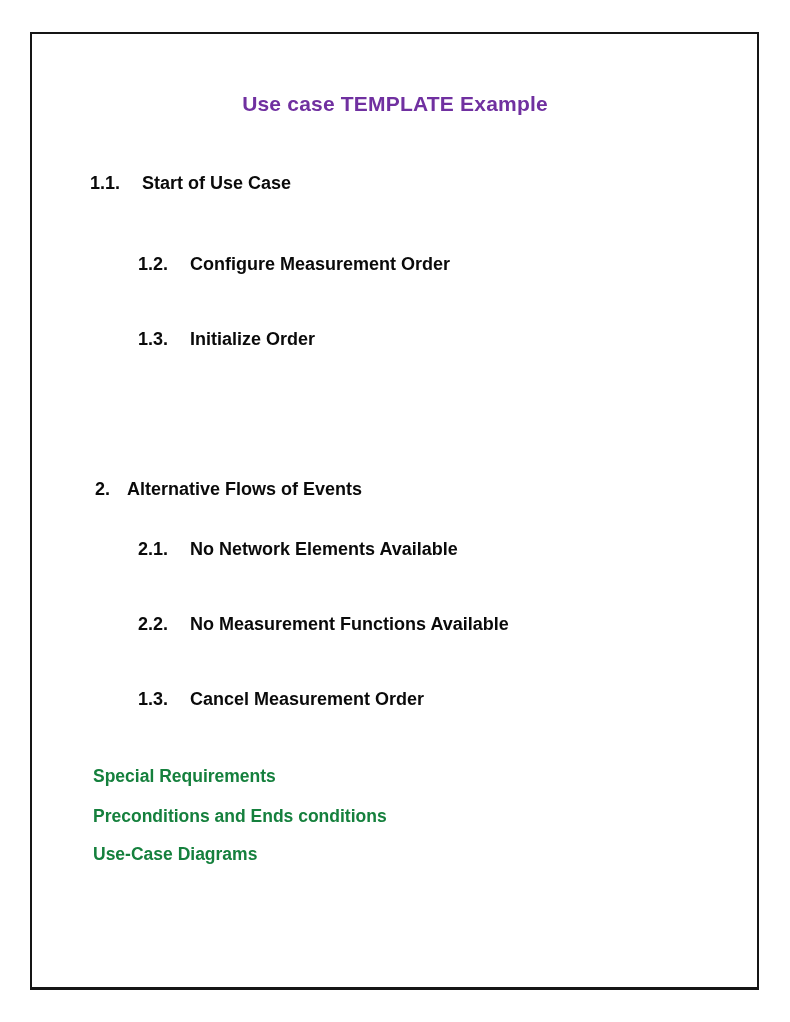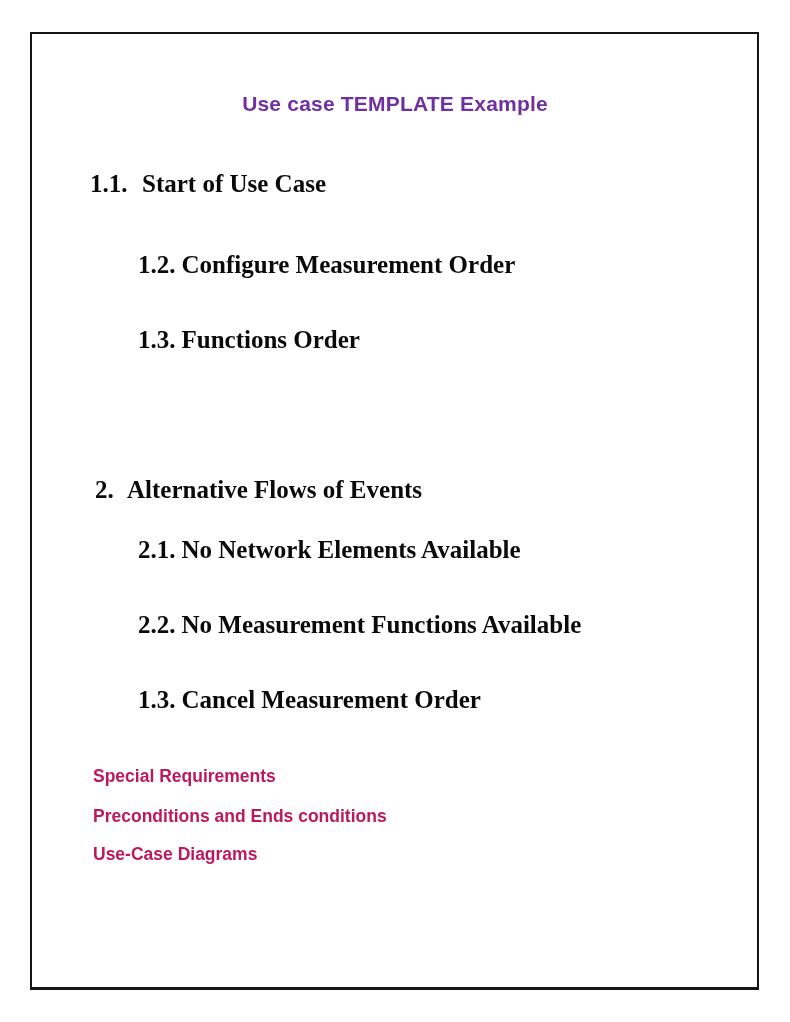--- a/index.html
+++ b/index.html
@@ -33,44 +33,44 @@
     text-align: center;
     font-family: "Liberation Sans", sans-serif;
     font-weight: bold;
     font-size: 21px;
     line-height: 26px;
     color: #7030A0;
     letter-spacing: 0.2px;
   }
   .outline-item {
     position: absolute;
-    font-family: Liberation Serif, serif;
+    font-family: Liberation Sans, sans-serif;
     font-weight: bold;
-    font-size: 25px;
+    font-size: 18px;
     line-height: 23px;
     color: #0a0a0a;
     white-space: nowrap;
   }
   .outline-item .num {
     display: inline-block;
   }
   .outline-item.l1-wide { left: 90px; }
   .outline-item.l1-wide .num { width: 52px; }
   .outline-item.l1-narrow { left: 95px; }
   .outline-item.l1-narrow .num { width: 32px; }
   .outline-item.l2 { left: 138px; }
-  .outline-item.l2 .num { margin-right: 6px; }
+  .outline-item.l2 .num { margin-right: 22px; }
   .footer-heading {
     position: absolute;
     left: 93px;
     font-family: "Liberation Sans", sans-serif;
     font-weight: bold;
     font-size: 17.5px;
     line-height: 22px;
-    color: #be185d;
+    color: #15803d;
     white-space: nowrap;
   }
 </style>
 </head>
 <body>
 
 <div class="canvas">
 
   <div class="page-frame"></div>
 
@@ -78,21 +78,21 @@
 
   <div class="outline-item l1-wide" style="top:172px">
     <span class="num">1.1.</span><span class="lbl">Start of Use Case</span>
   </div>
 
   <div class="outline-item l2" style="top:253px">
     <span class="num">1.2.</span><span class="lbl">Configure Measurement Order</span>
   </div>
 
   <div class="outline-item l2" style="top:328px">
-    <span class="num">1.3.</span><span class="lbl">Functions Order</span>
+    <span class="num">1.3.</span><span class="lbl">Initialize Order</span>
   </div>
 
 
   <div class="outline-item l1-narrow" style="top:478px">
     <span class="num">2.</span><span class="lbl">Alternative Flows of Events</span>
   </div>
 
   <div class="outline-item l2" style="top:538px">
     <span class="num">2.1.</span><span class="lbl">No Network Elements Available</span>
   </div>

